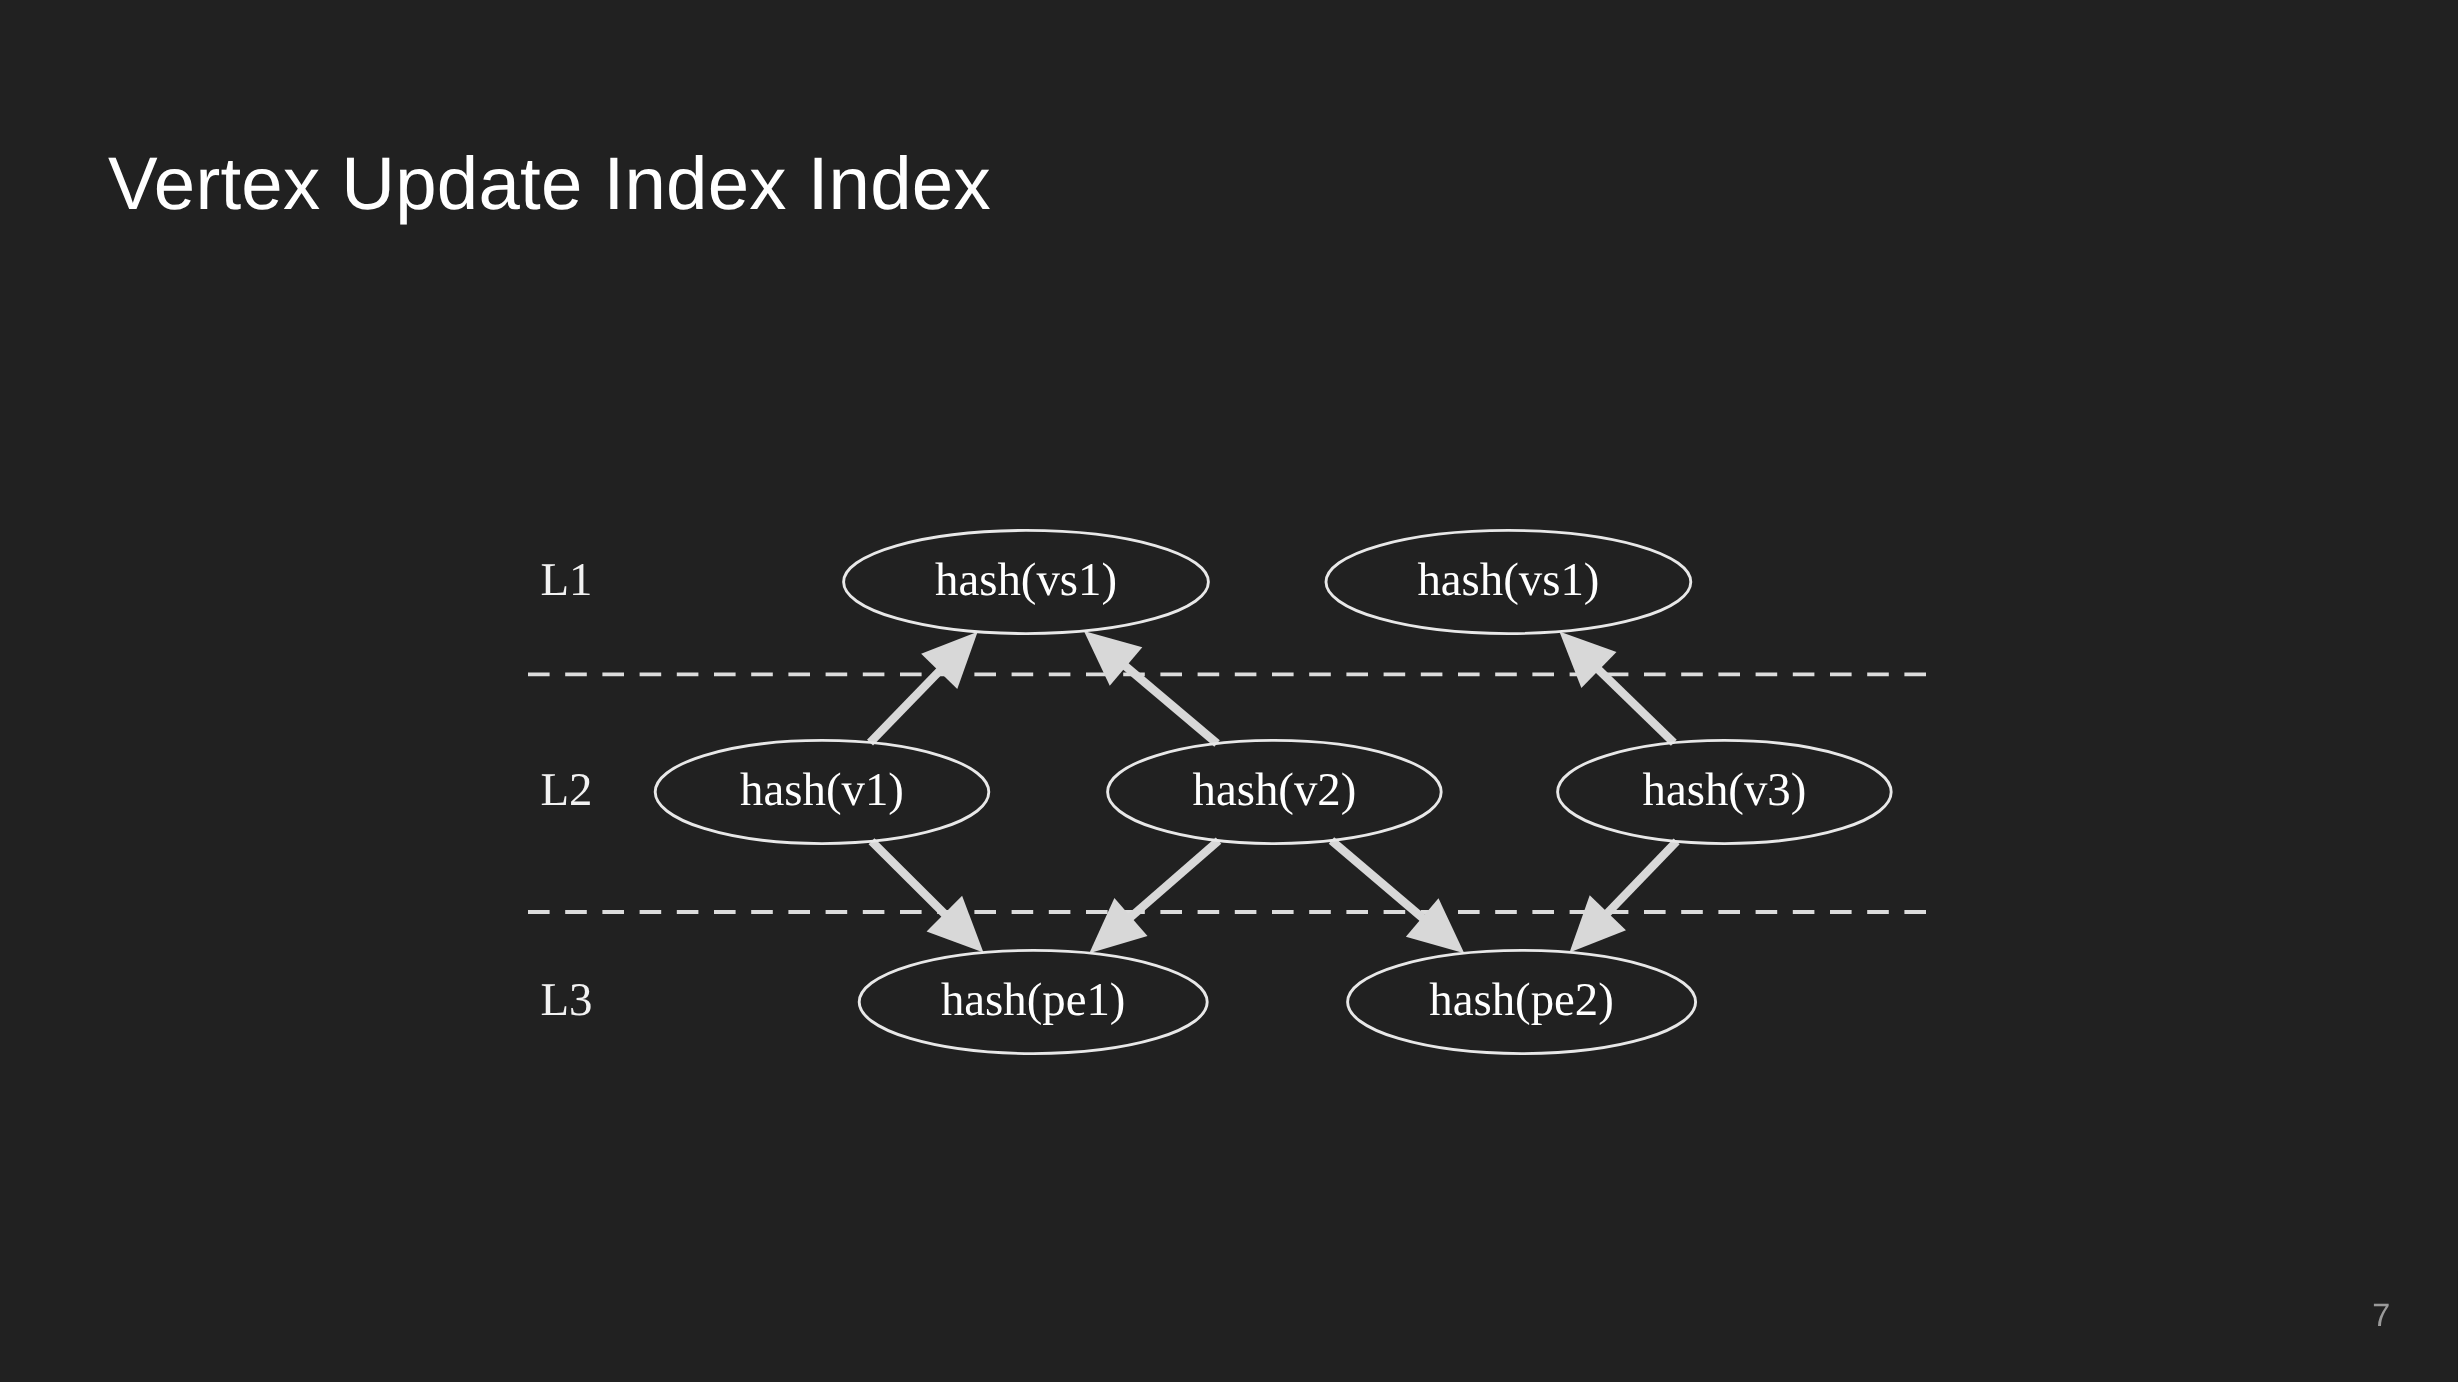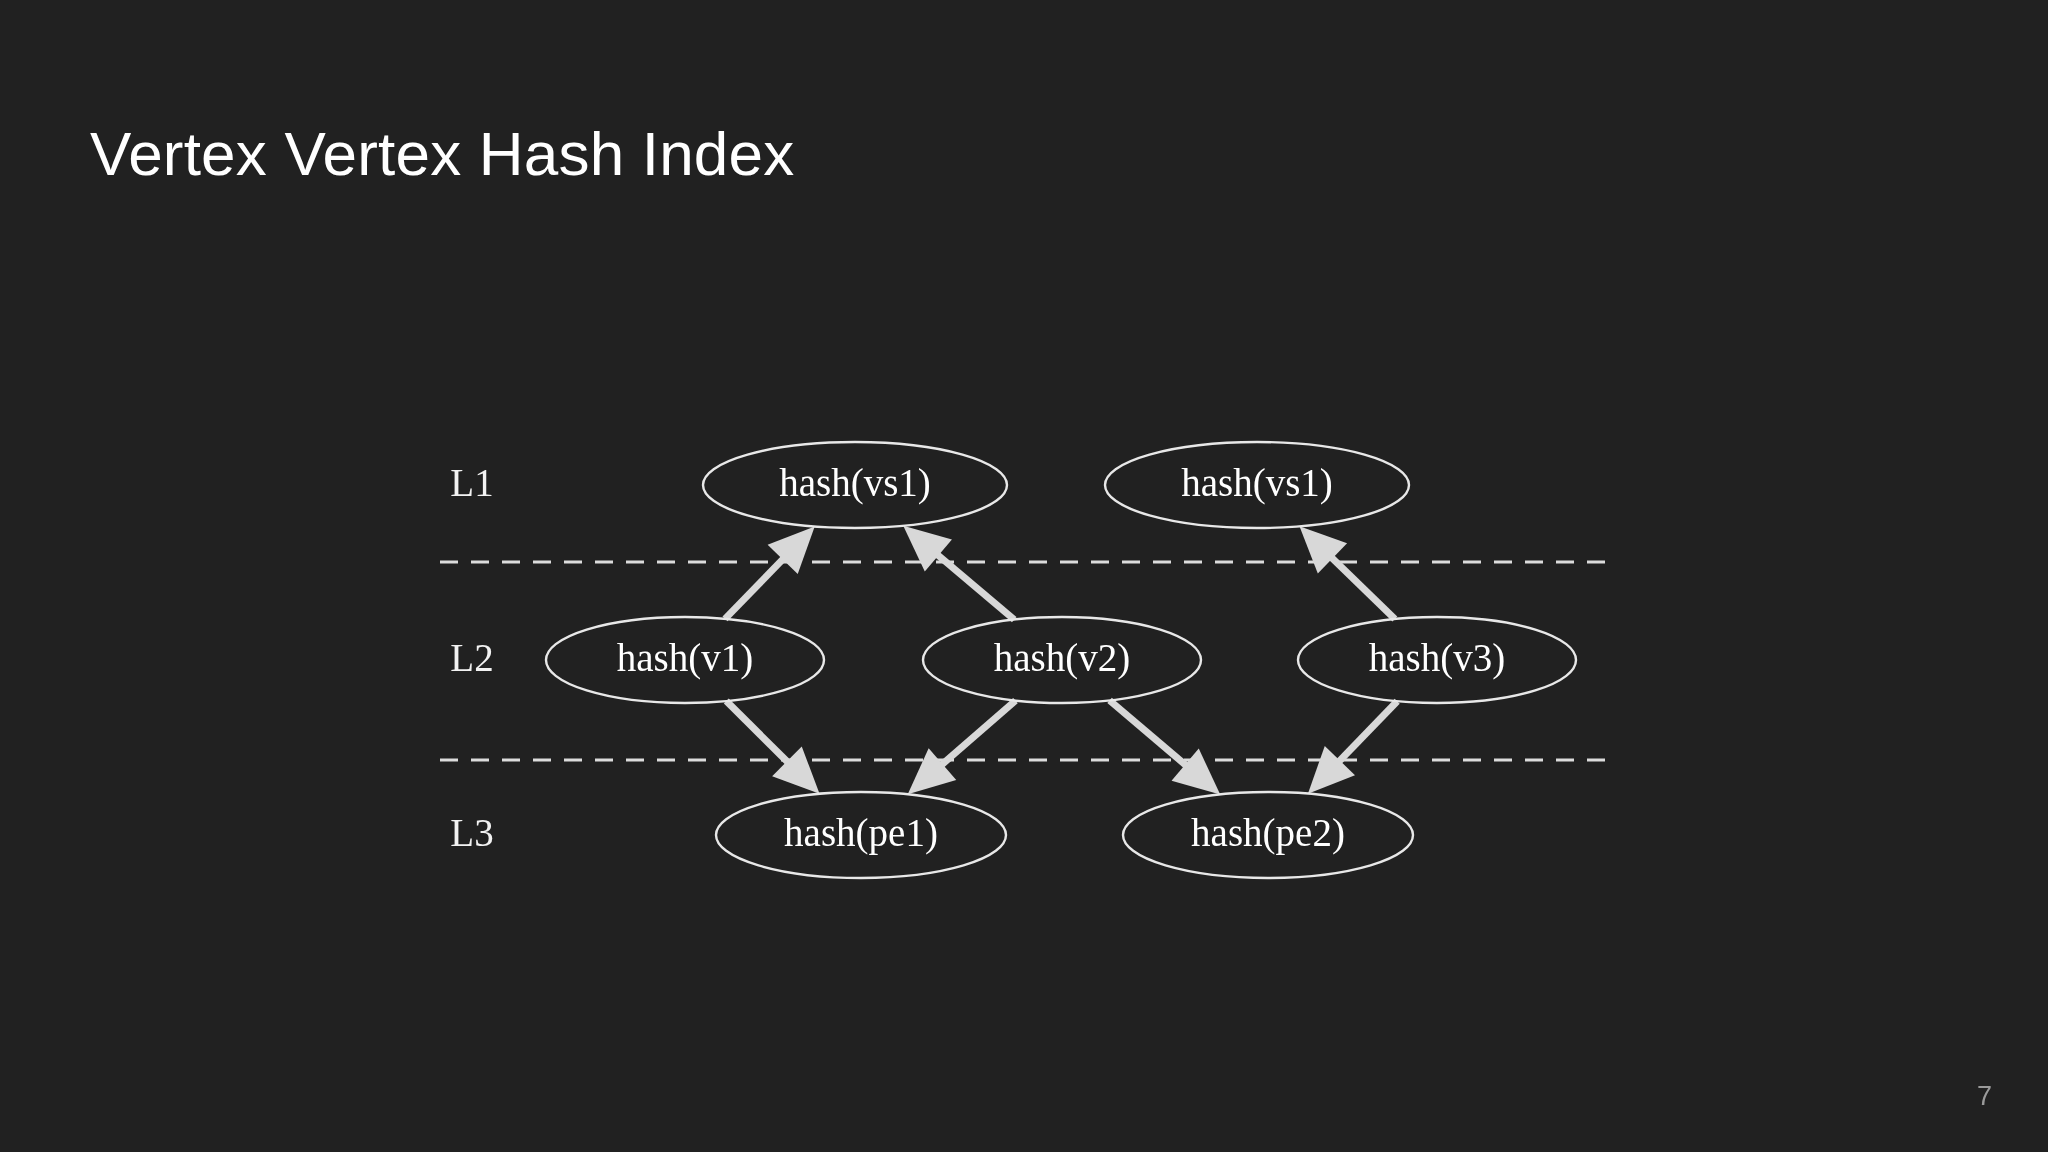--- a/index.html
+++ b/index.html
@@ -76,21 +76,21 @@
     font-family: "Liberation Sans", sans-serif;
     font-size: 27px;
     color: #9a9a9a;
   }
 </style>
 </head>
 <body>
 
 <div id="slide">
 
-  <div id="slide-title">Vertex Vertex Hash Index</div>
+  <div id="slide-title">Vertex Update Index Index</div>
 
   <svg id="diagram" viewBox="0 0 2048 1152" xmlns="http://www.w3.org/2000/svg">
 
     <g id="dividers-group">
         <line x1="440" y1="562" x2="1608" y2="562" class="divider-line" stroke="#dcdcdc"></line>
         <line x1="440" y1="760" x2="1608" y2="760" class="divider-line" stroke="#dcdcdc"></line>
       </g>
     <g id="edges-group">
         <line x1="725.0041098954412" y1="618.8192986370459" x2="786.8504008870594" y2="555.1539990868506" class="edge-shaft" stroke="#d8d8d8"></line>
         <polygon points="814.7218282575894,526.4628238524815 797.7325537795238,574.0901747415342 767.6068197834362,544.8251760024777" class="edge-head" fill="#d8d8d8"></polygon>

